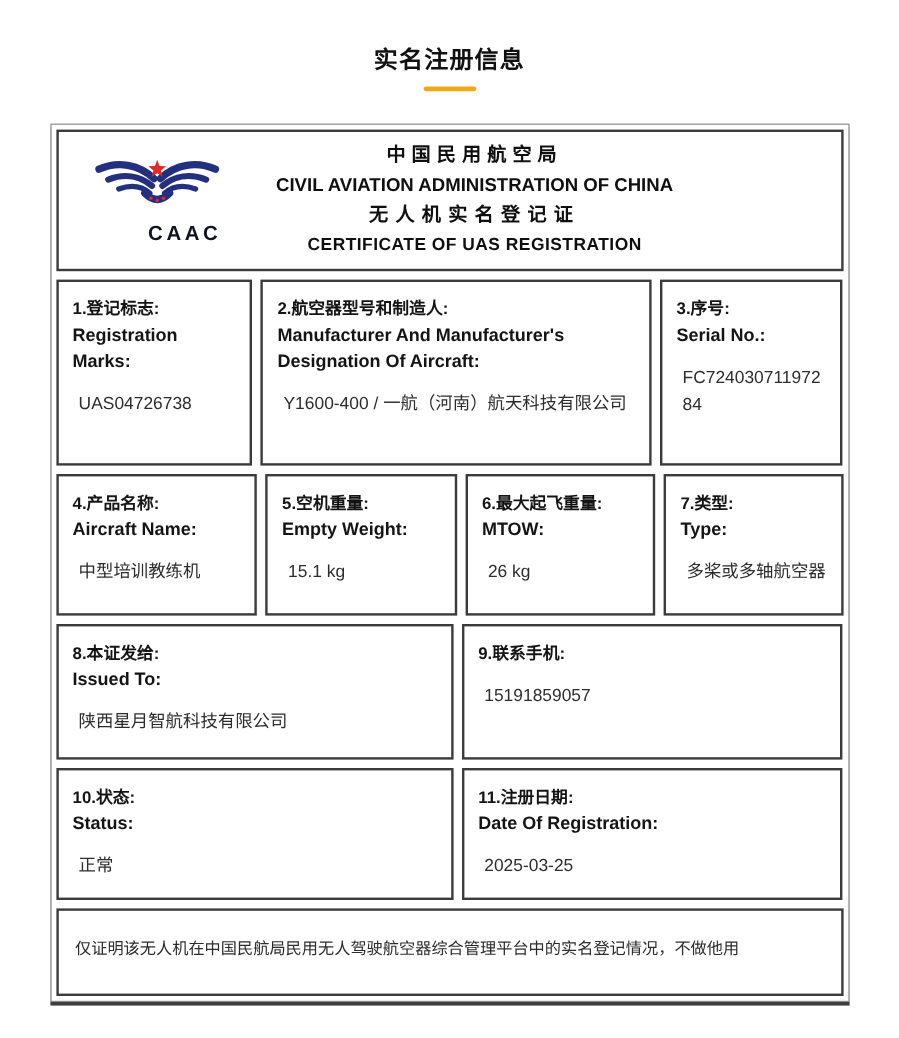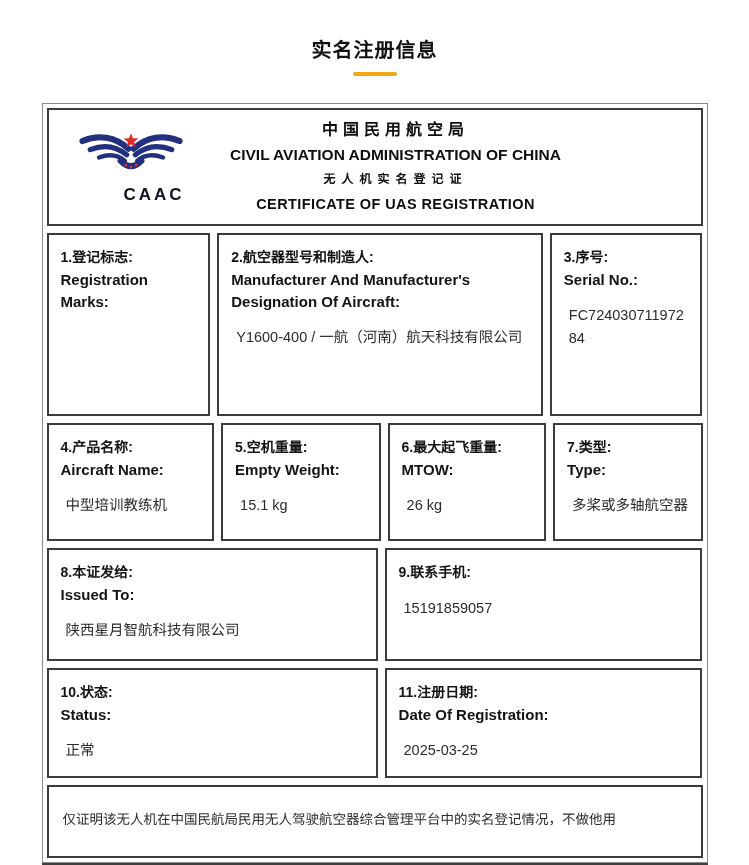--- a/index.html
+++ b/index.html
@@ -67,26 +67,26 @@
     margin-top: 6px;
     font-size: 17px;
     font-weight: bold;
     letter-spacing: 3px;
     color: #10131f;
   }
   .header-titles { text-align: center; width: 100%; padding-left: 52px; padding-right: 10px; }
   .ht-line { line-height: 25px; font-weight: bold; color: #0f0f0f; }
   .ht-cn-1 { font-size: 16px; letter-spacing: 5px; }
   .ht-en-1 { font-size: 15.5px; }
-  .ht-cn-2 { font-size: 12px; letter-spacing: 6px; }
+  .ht-cn-2 { font-size: 16px; letter-spacing: 6px; }
   .ht-en-2 { font-size: 14.5px; letter-spacing: 0.4px; }
 
   
   .row { display: grid; gap: 7px; }
-  .row-1 { grid-template-columns: 163fr 324fr 152fr; height: 183px; }
+  .row-1 { grid-template-columns: 163fr 324fr 152fr; height: 155px; }
   .row-2 { grid-template-columns: 166fr 158fr 157fr 148fr; height: 118px; }
   .row-3 { grid-template-columns: 328fr 315fr; height: 113px; }
   .row-4 { grid-template-columns: 328fr 315fr; height: 110px; }
   .cell { padding: 11px 12px 10px 12px; overflow: hidden; }
   .label-cn {
     font-size: 14px;
     font-weight: bold;
     color: #141414;
     line-height: 1.65;
   }
@@ -153,20 +153,21 @@
         <div class="ht-line ht-en-1">CIVIL AVIATION ADMINISTRATION OF CHINA</div>
         <div class="ht-line ht-cn-2">无人机实名登记证</div>
         <div class="ht-line ht-en-2">CERTIFICATE OF UAS REGISTRATION</div>
       </div>
     </div>
 
     <div class="row row-1">
       <div class="box cell">
         <div class="label-cn">1.登记标志:</div>
         <div class="label-en">Registration Marks:</div>
+        <div class="cell-value">UAS04726738</div>
       </div>
       <div class="box cell">
         <div class="label-cn">2.航空器型号和制造人:</div>
         <div class="label-en">Manufacturer And Manufacturer's Designation Of Aircraft:</div>
         <div class="cell-value">Y1600-400 / 一航（河南）航天科技有限公司</div>
       </div>
       <div class="box cell">
         <div class="label-cn">3.序号:</div>
         <div class="label-en">Serial No.:</div>
         <div class="cell-value">FC72403071197284</div>

